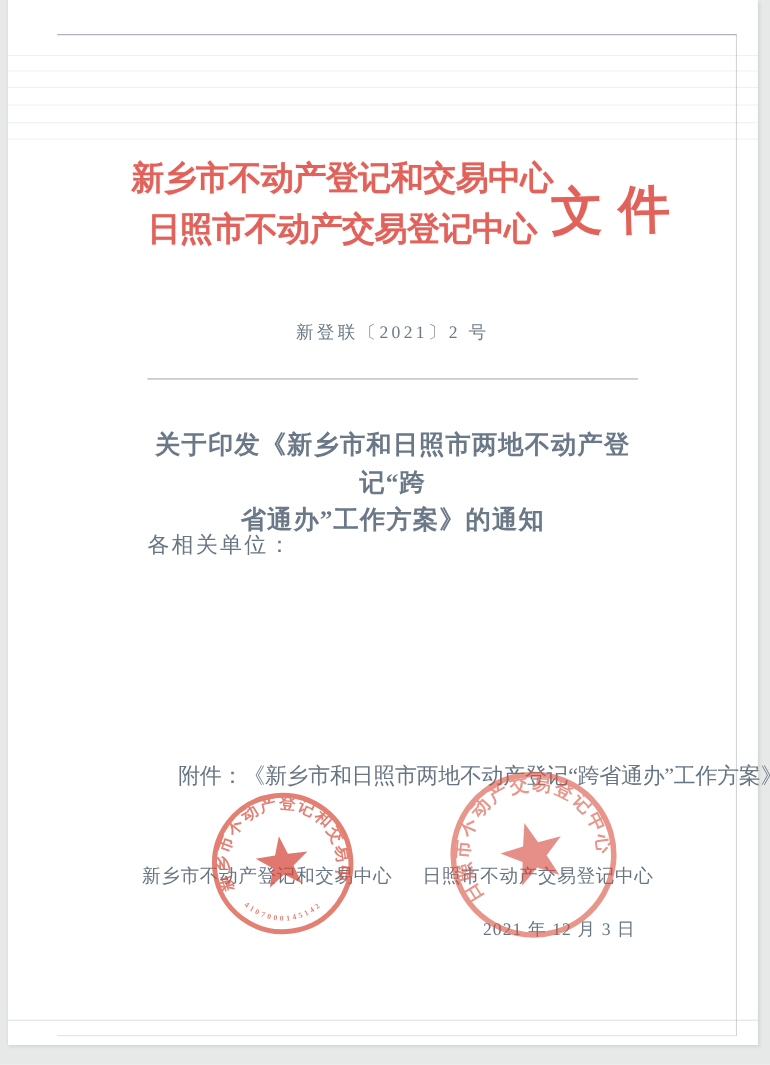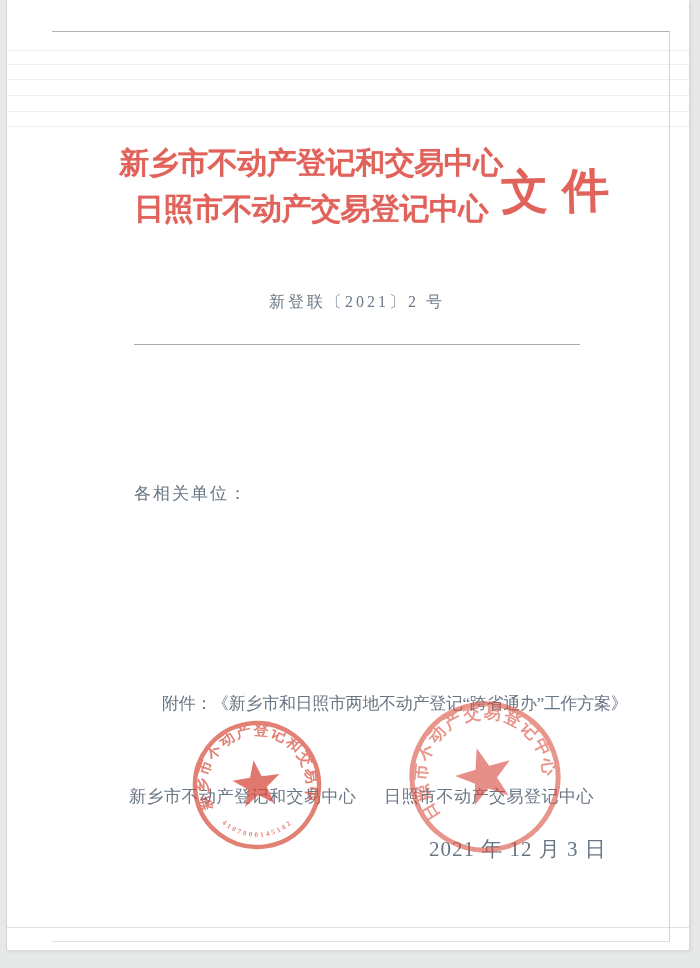--- a/index.html
+++ b/index.html
@@ -42,31 +42,31 @@
   }
   .divider{
     position:absolute;left:127px;top:344px;width:446px;height:1px;
     background:rgba(120,128,140,.65);
   }
   .doc-title{
     position:absolute;left:110px;top:388px;width:480px;text-align:center;
     color:#6b7887;font-size:23px;line-height:34px;letter-spacing:1px;
     font-weight:bold;
   }
-  .body-text{color:#687583;font-size:17px;}
+  .body-text{color:#687583;font-size:20px;}
   .salutation{position:absolute;left:127px;top:482px;letter-spacing:2px;}
   .paragraph{
     position:absolute;left:127px;top:514px;width:452px;
     line-height:35px;text-align:justify;text-indent:2em;letter-spacing:0.5px;
   }
   .attachment{position:absolute;left:127px;top:692px;width:480px;letter-spacing:-0.3px;white-space:nowrap;margin-left:28px;}
   .sig{position:absolute;top:785px;font-size:17px;color:#687583;letter-spacing:0.5px;white-space:nowrap;}
   .sig-left{left:122px;}
   .sig-right{left:377px;}
-  .doc-date{position:absolute;left:422px;top:835px;font-size:21px;color:#687583;letter-spacing:1px;white-space:nowrap;}
+  .doc-date{position:absolute;left:432px;top:835px;font-size:16px;color:#687583;letter-spacing:1px;white-space:nowrap;}
   .seal{position:absolute;pointer-events:none;}
   .seal-left{left:170px;top:705px;opacity:.72;}
   .seal-right{left:391px;top:690px;opacity:.6;}
   .seal text{font-family:"Liberation Serif", serif;font-weight:bold;}
   .bottom-line{position:absolute;left:0;top:927px;width:682px;height:1px;background:rgba(160,175,190,.35);}
 </style>
 </head>
 <body>
 
 <div class="page">
@@ -84,20 +84,24 @@
   <div class="red-head">
     <div>新乡市不动产登记和交易中心</div>
     <div>日照市不动产交易登记中心</div>
   </div>
   <div class="doc-type">文件</div>
 
   <div class="doc-number">新登联〔2021〕2 号</div>
 
   <div class="divider"></div>
 
+  <div class="doc-title">
+    <div>关于印发《新乡市和日照市两地不动产登记“跨</div>
+    <div>省通办”工作方案》的通知</div>
+  </div>
 
   <div class="body-text salutation">各相关单位：</div>
   <div class="body-text attachment">附件：《新乡市和日照市两地不动产登记“跨省通办”工作方案》</div>
 
   <div class="sig sig-left">新乡市不动产登记和交易中心</div>
   <div class="sig sig-right">日照市不动产交易登记中心</div>
   <div class="doc-date">2021 年 12 月 3 日</div>
 
   <svg class="seal seal-left" width="160" height="160" viewBox="-80 -80 160 160">
     <g transform="rotate(-8)">

